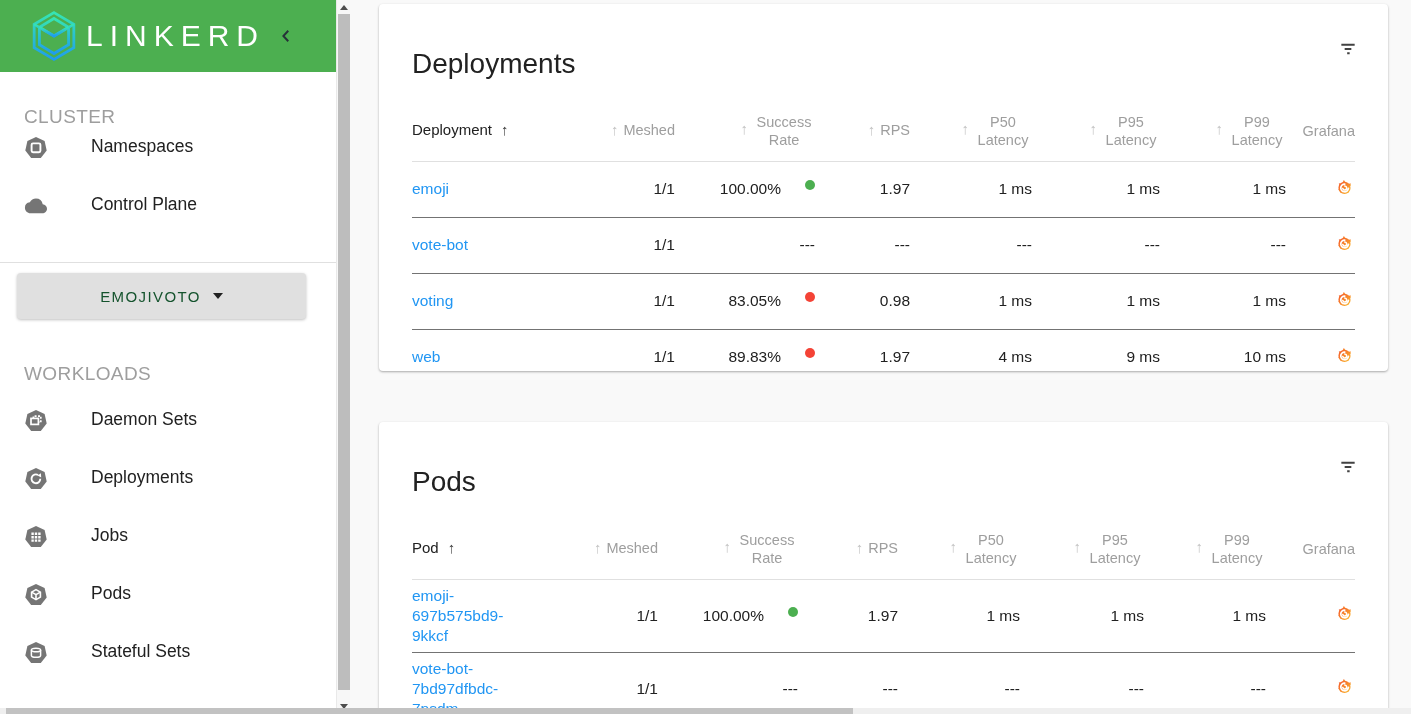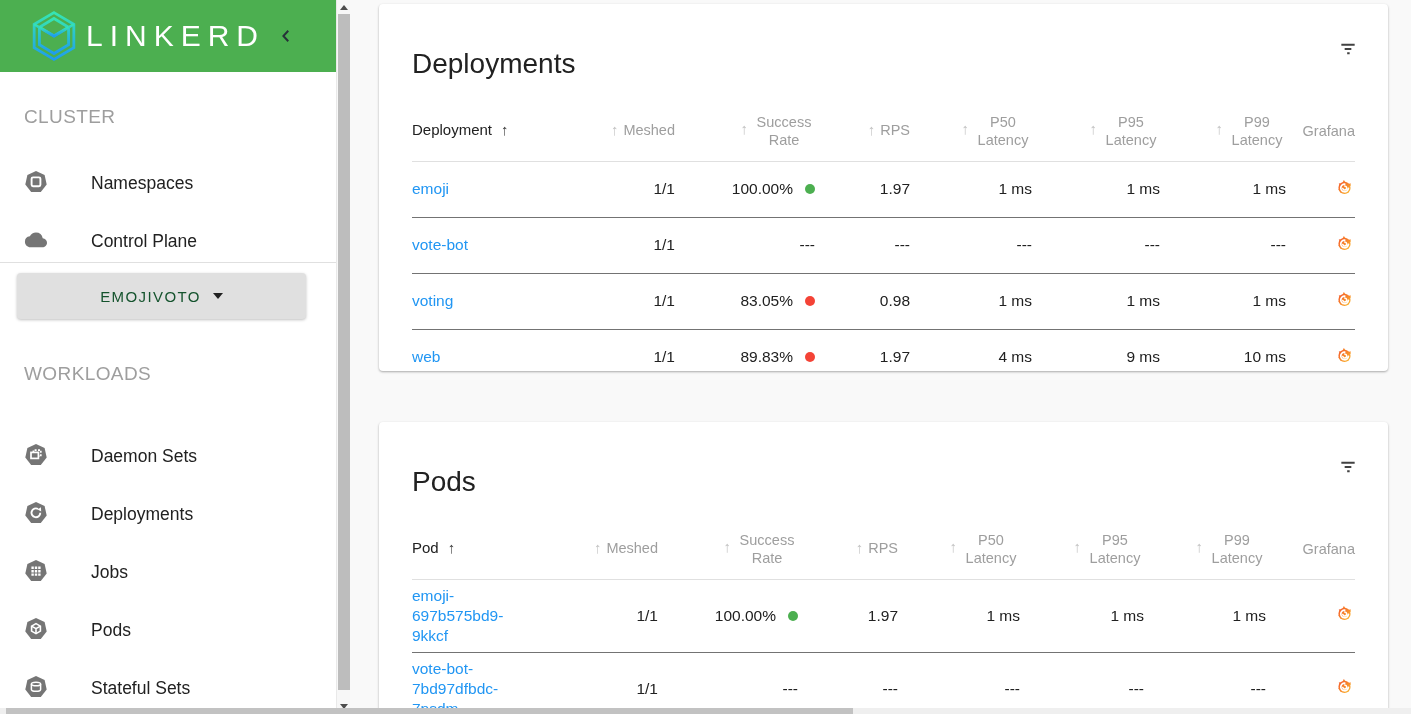--- a/index.html
+++ b/index.html
@@ -7,21 +7,21 @@
        font-family:"Liberation Sans",sans-serif;color:#212121}
 
   
   .sidebar{position:absolute;left:0;top:0;width:336px;height:714px;background:#fff;overflow:hidden}
   .sb-header{height:72px;background:#4caf50;display:flex;align-items:center;padding-left:26px}
   .logo-svg{width:56px;height:56px;flex:0 0 auto}
   .wordmark{color:#fff;font-size:30px;letter-spacing:7px;font-weight:400;margin-left:4px}
   .collapse-btn{background:none;border:none;cursor:pointer;margin-left:10px;padding:2px;display:flex}
   .sb-caption{color:#9e9e9e;font-size:19px;letter-spacing:.4px;margin:34px 0 8px 24px}
   .sb-caption.workloads{margin-top:44px;margin-bottom:0}
-  .sb-item{display:flex;align-items:flex-end;height:58px;padding-left:24px;cursor:pointer}
+  .sb-item{display:flex;align-items:flex-start;height:58px;padding-left:24px;cursor:pointer}
   .sb-item .icn{width:24px;height:24px;margin-right:43px;flex:0 0 auto}
   .sb-item .lbl{font-size:17.5px;color:#212121;white-space:nowrap}
   .sb-divider{height:1px;background:#e0e0e0;margin-top:10px}
   .ns-btn{display:flex;align-items:center;justify-content:center;gap:12px;
           margin:10px 17px 0 17px;width:289px;height:46px;background:#e0e0e0;border:none;
           border-radius:4px;cursor:pointer;font-family:inherit;font-size:15px;letter-spacing:1.4px;
           color:#14532d;box-shadow:0 1px 3px rgba(0,0,0,.25)}
   .caret-down{width:0;height:0;border-left:5px solid transparent;border-right:5px solid transparent;
               border-top:6px solid #212121}
   .wl-group{margin-top:4px}
@@ -54,21 +54,21 @@
   th .wrapLbl{display:inline-block;text-align:center;vertical-align:middle}
   th .w62{width:62px}
   th .w58{width:58px}
   th.col-grafana{cursor:default}
   td{font-size:15.5px;color:#212121;text-align:right;border-bottom:1px solid #737373;padding:0}
   .t-deploy td{height:55px}
   .t-pods td{height:72px}
   tbody tr:last-child td{border-bottom:none}
   td.cell-first{text-align:left}
   td.cell-first a{color:#2196f3;text-decoration:none;line-height:1.3;overflow-wrap:break-word;display:inline-block;max-width:100%}
-  .sr-flex{display:inline-flex;align-items:center;gap:12px}
+  .sr-flex{display:inline-flex;align-items:flex-start;gap:24px}
   .dot{width:10px;height:10px;border-radius:50%;flex:0 0 auto}
   .dot[data-status="good"]{background:#4caf50}
   .dot[data-status="bad"]{background:#f44336}
   td.cell-grafana{padding-right:2px}
   .grafana-link{display:inline-flex;cursor:pointer}
 
   
   .h-scroll{position:absolute;left:0;bottom:0;width:1411px;height:6px;background:#efefef}
   .h-scroll .thumb{position:absolute;left:6px;top:0;width:847px;height:6px;background:#c2c2c2}
 

